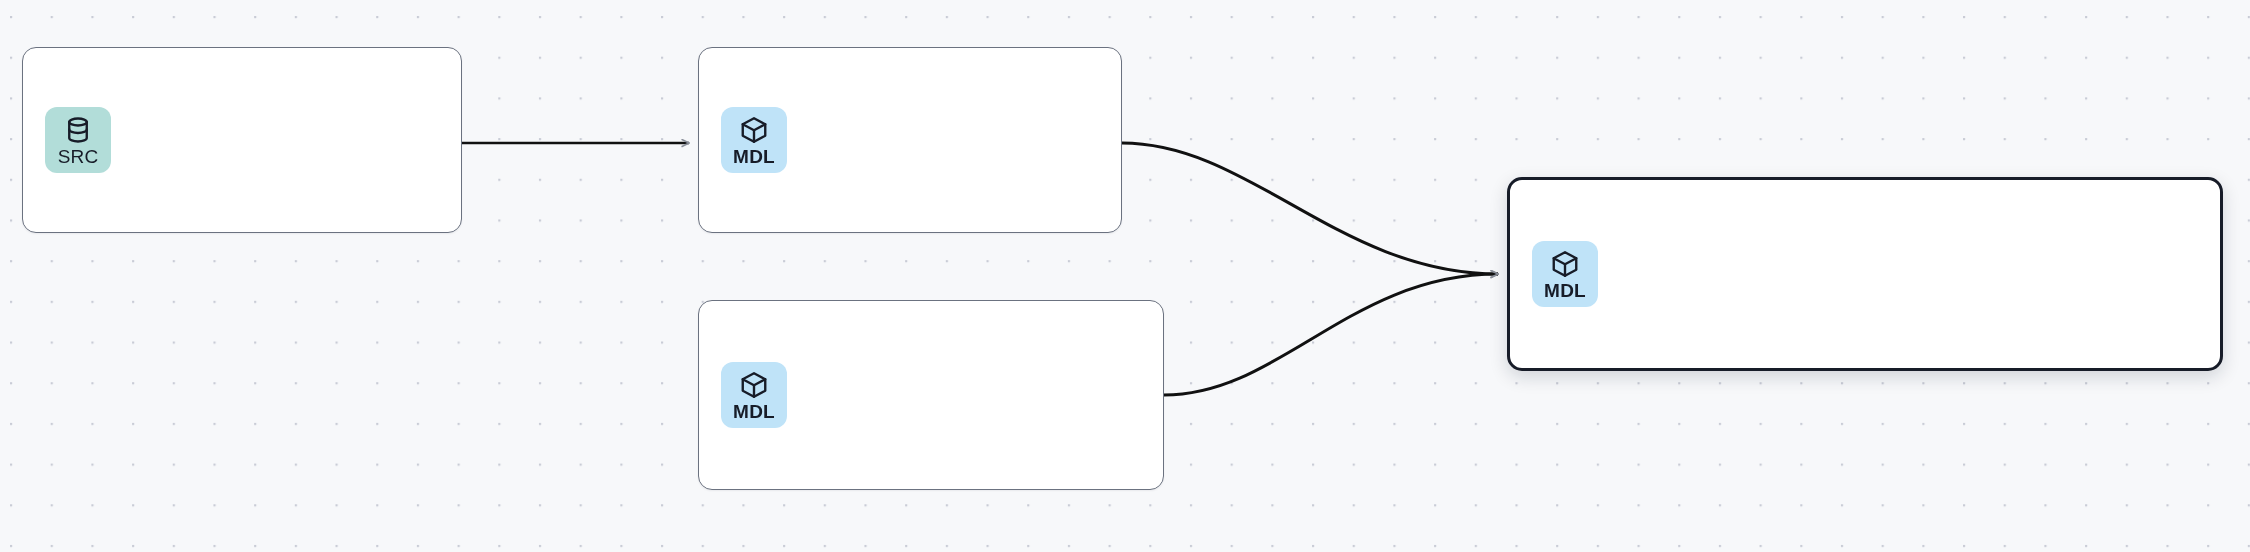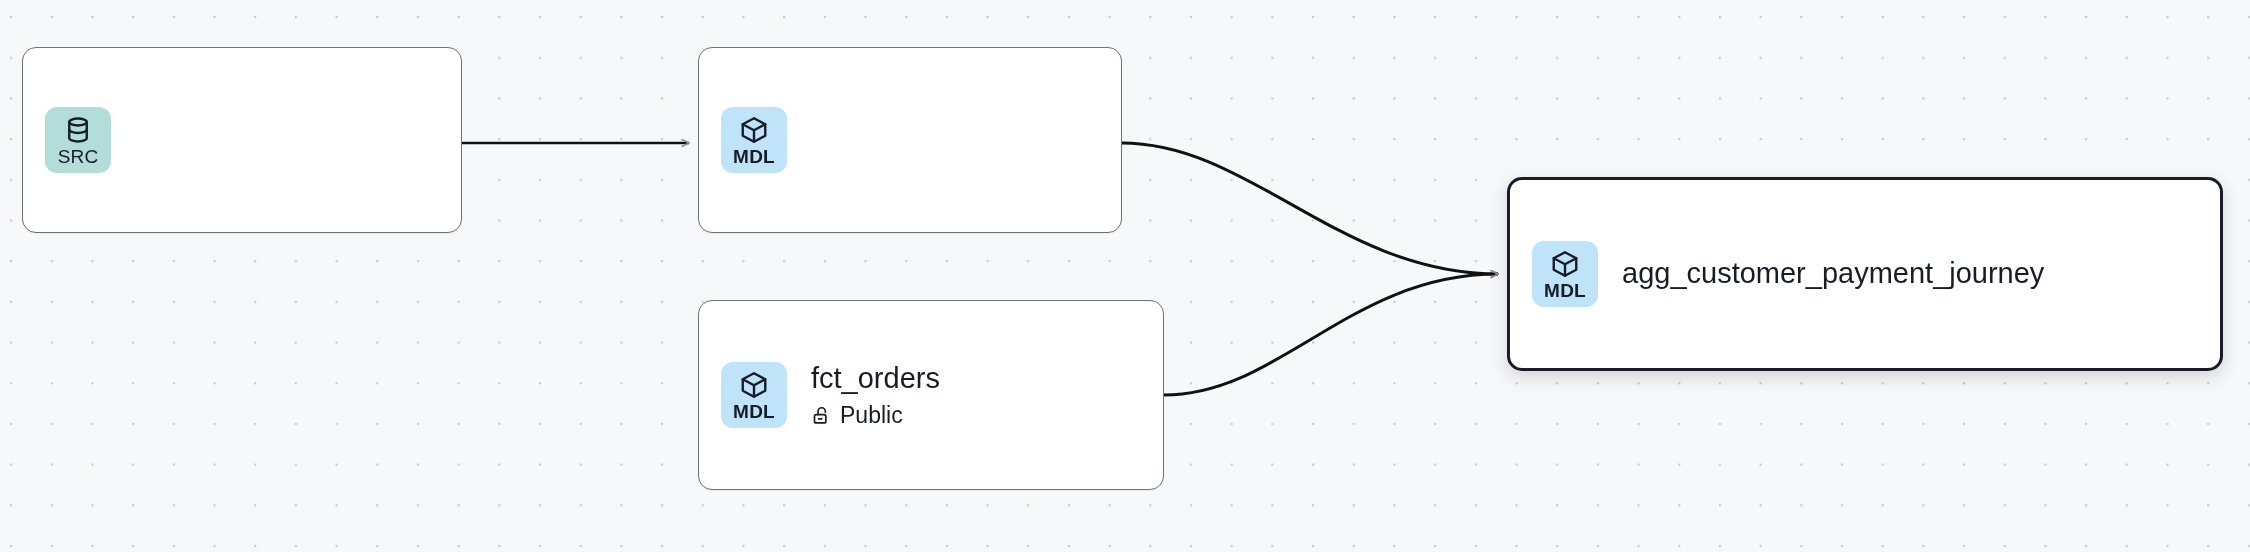--- a/index.html
+++ b/index.html
@@ -149,40 +149,26 @@
 
   <div class="node" id="node-fct-orders">
     <div class="badge mdl">
       <svg width="30" height="30" viewBox="0 0 24 24" fill="none" stroke="#171c28" stroke-width="1.9" stroke-linecap="round" stroke-linejoin="round">
         <path d="M12 2.6 L21 7.4 L12 12.2 L3 7.4 Z"></path>
         <path d="M3 7.4 V16.6 L12 21.4 V12.2"></path>
         <path d="M21 7.4 V16.6 L12 21.4"></path>
       </svg>
       <span class="badge-text">MDL</span>
     </div>
-    <div class="node-body">
-      <div class="node-title">fct_orders</div>
-      <div class="node-sub">
-        <svg width="21" height="21" viewBox="0 0 24 24" fill="none" stroke="#171c28" stroke-width="1.9" stroke-linecap="round" stroke-linejoin="round">
-          <rect x="4" y="11" width="13" height="9.5" rx="2"></rect>
-          <path d="M8 11 V7.3 A4.2 4.2 0 0 1 16.4 7.3 V8.4"></path>
-          <path d="M8.6 15.8 H12.4"></path>
-        </svg>
-        <span>Public</span>
-      </div>
-    </div>
   </div>
 
   <div class="node selected" id="node-agg-customer">
     <div class="badge mdl">
       <svg width="30" height="30" viewBox="0 0 24 24" fill="none" stroke="#171c28" stroke-width="1.9" stroke-linecap="round" stroke-linejoin="round">
         <path d="M12 2.6 L21 7.4 L12 12.2 L3 7.4 Z"></path>
         <path d="M3 7.4 V16.6 L12 21.4 V12.2"></path>
         <path d="M21 7.4 V16.6 L12 21.4"></path>
       </svg>
       <span class="badge-text">MDL</span>
     </div>
-    <div class="node-body">
-      <div class="node-title">agg_customer_payment_journey</div>
-    </div>
   </div>
 
 </div>
 
 </body></html>

